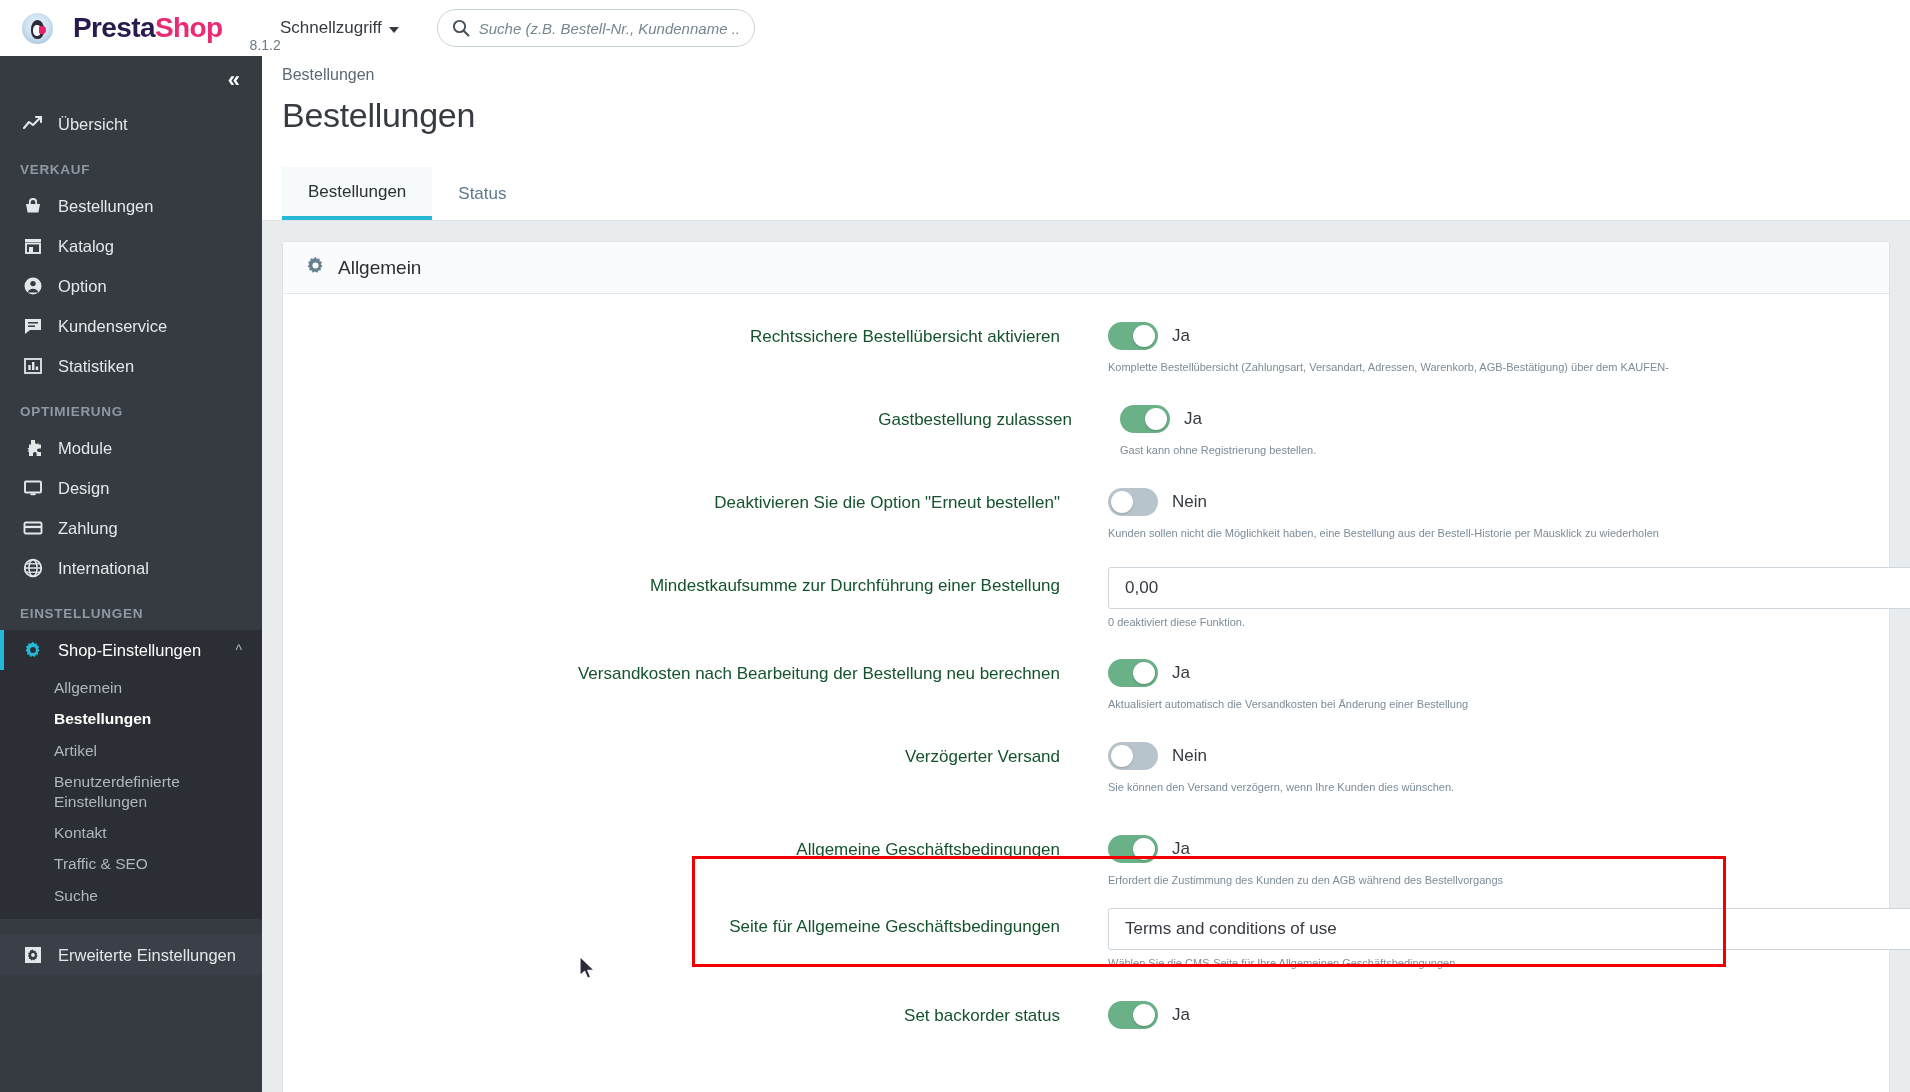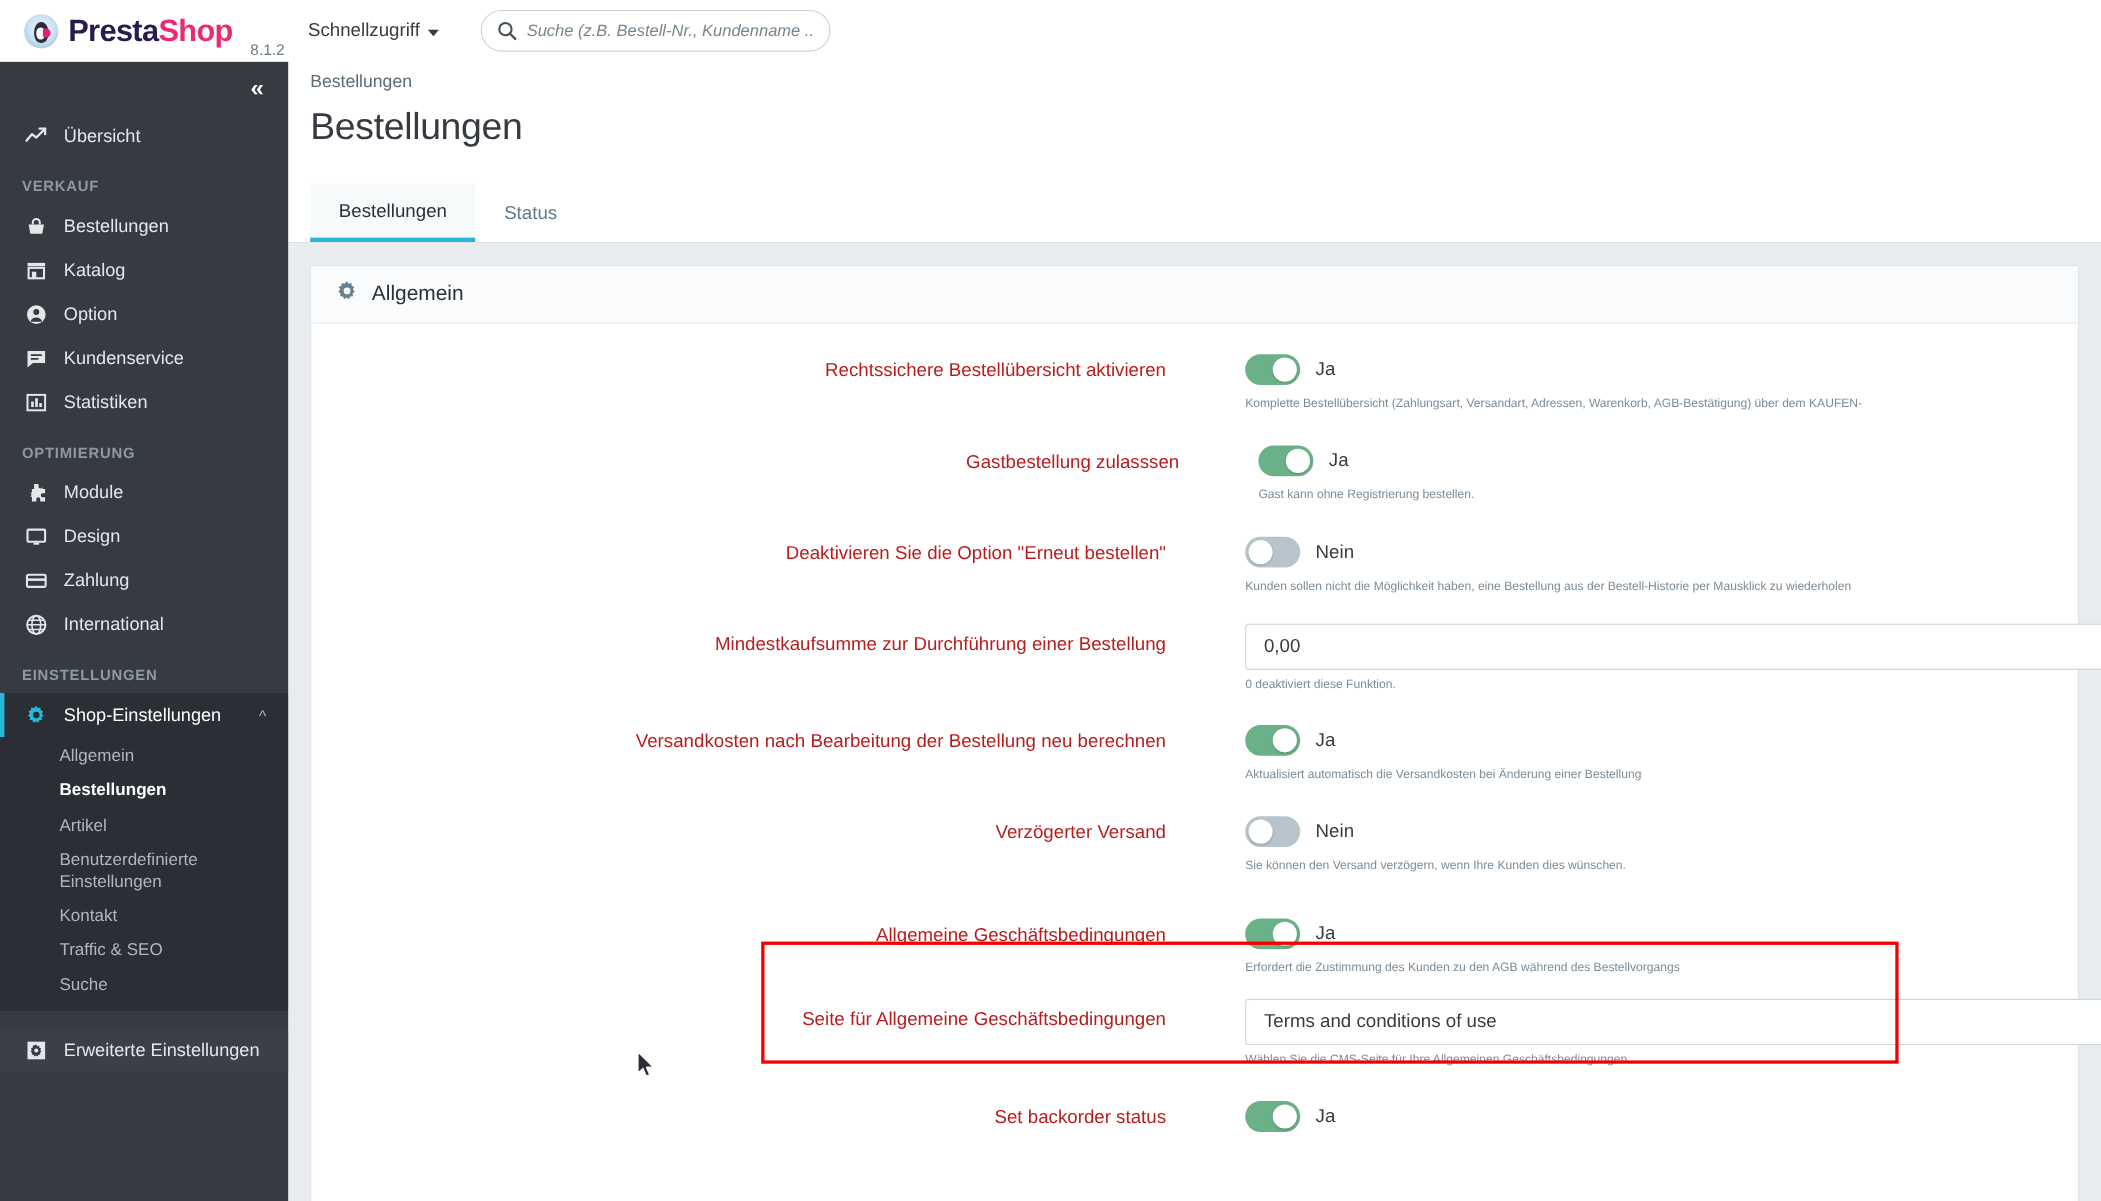--- a/index.html
+++ b/index.html
@@ -16,21 +16,21 @@
     position: absolute; top: 0; left: 0;
     width: 1910px; height: 56px;
     background: #fff;
     display: flex; align-items: center;
     z-index: 30;
   }
   .brand {
     width: 262px; height: 56px;
     display: flex; align-items: center;
     padding-left: 22px;
-    gap: 9px;
+    gap: 20px;
   }
   .brand-logo {
     width: 31px; height: 31px; border-radius: 50%;
     background: radial-gradient(circle at 50% 42%, #e8f3fb 0%, #cfe3f2 48%, #8fb6d4 100%);
     position: relative; overflow: hidden;
     flex: none;
   }
   .brand-logo::before {
     content: ""; position: absolute;
     width: 13px; height: 19px; left: 9px; top: 7px;
@@ -179,25 +179,25 @@
 
   
   .frow {
     display: flex; align-items: flex-start;
     padding: 0 0 0 0;
     margin-bottom: 10px;
   }
   .flabel {
     width: 825px; flex: none;
     text-align: right;
-    font-size: 17px; color: #b91c1c;
+    font-size: 17px; color: #14532d;
     padding-right: 48px; padding-top: 8px;
     line-height: 1.3;
   }
-  .fctl { flex: 1; min-width: 0; margin-left: 24px; }
+  .fctl { flex: 1; min-width: 0; }
   .toggle-line { display: flex; align-items: center; gap: 14px; height: 36px; }
   .toggle {
     width: 50px; height: 28px; border-radius: 14px;
     position: relative; flex: none; cursor: pointer;
   }
   .toggle.on  { background: #6ab187; }
   .toggle.off { background: #b8c4cb; }
   .toggle .knob {
     position: absolute; top: 3px; width: 22px; height: 22px;
     border-radius: 50%; background: #fff;

